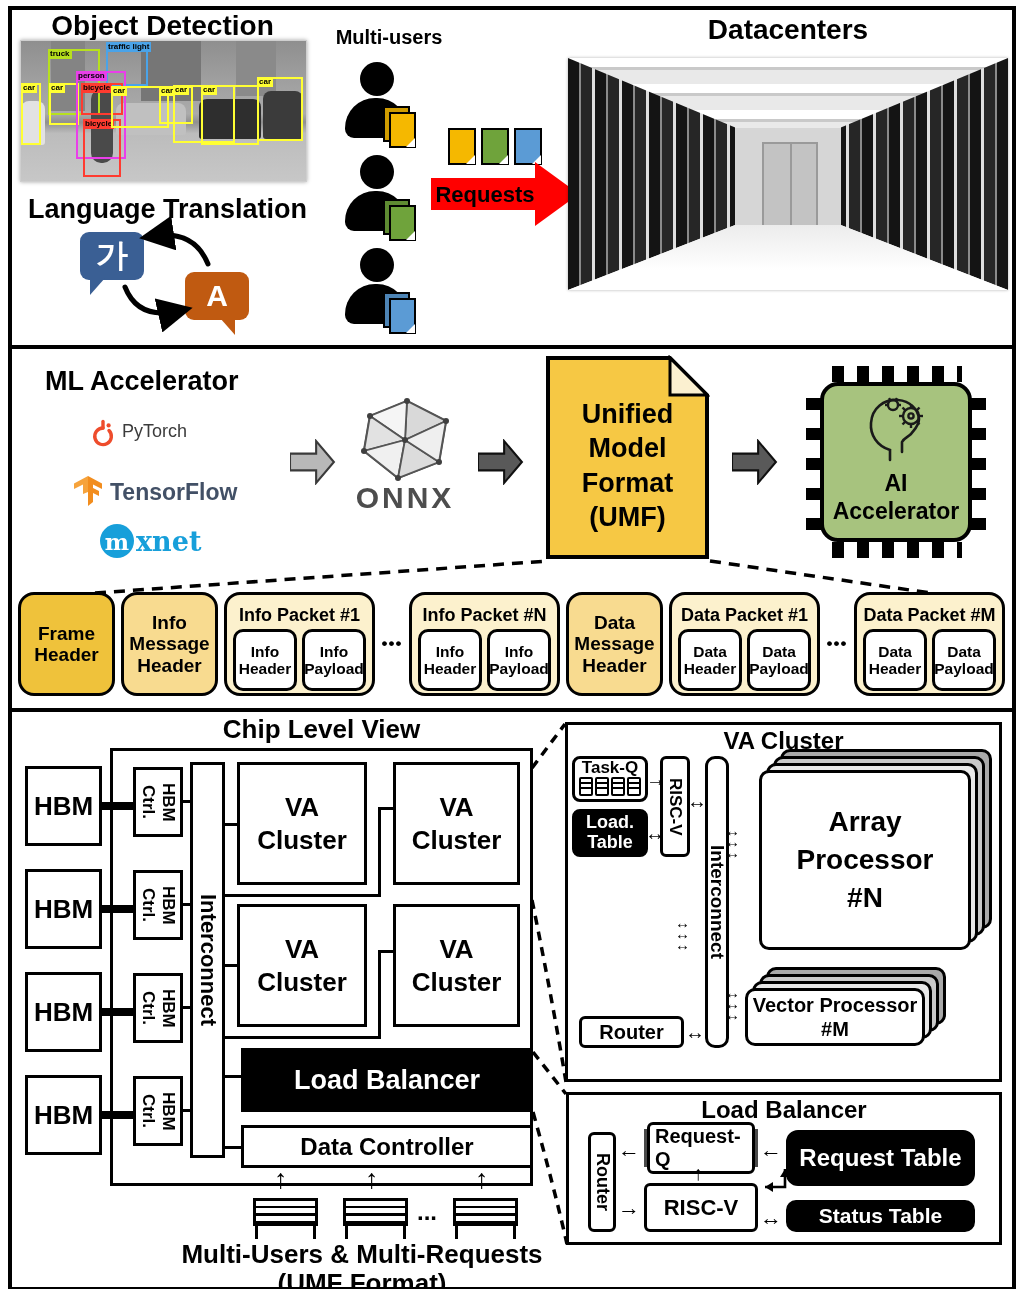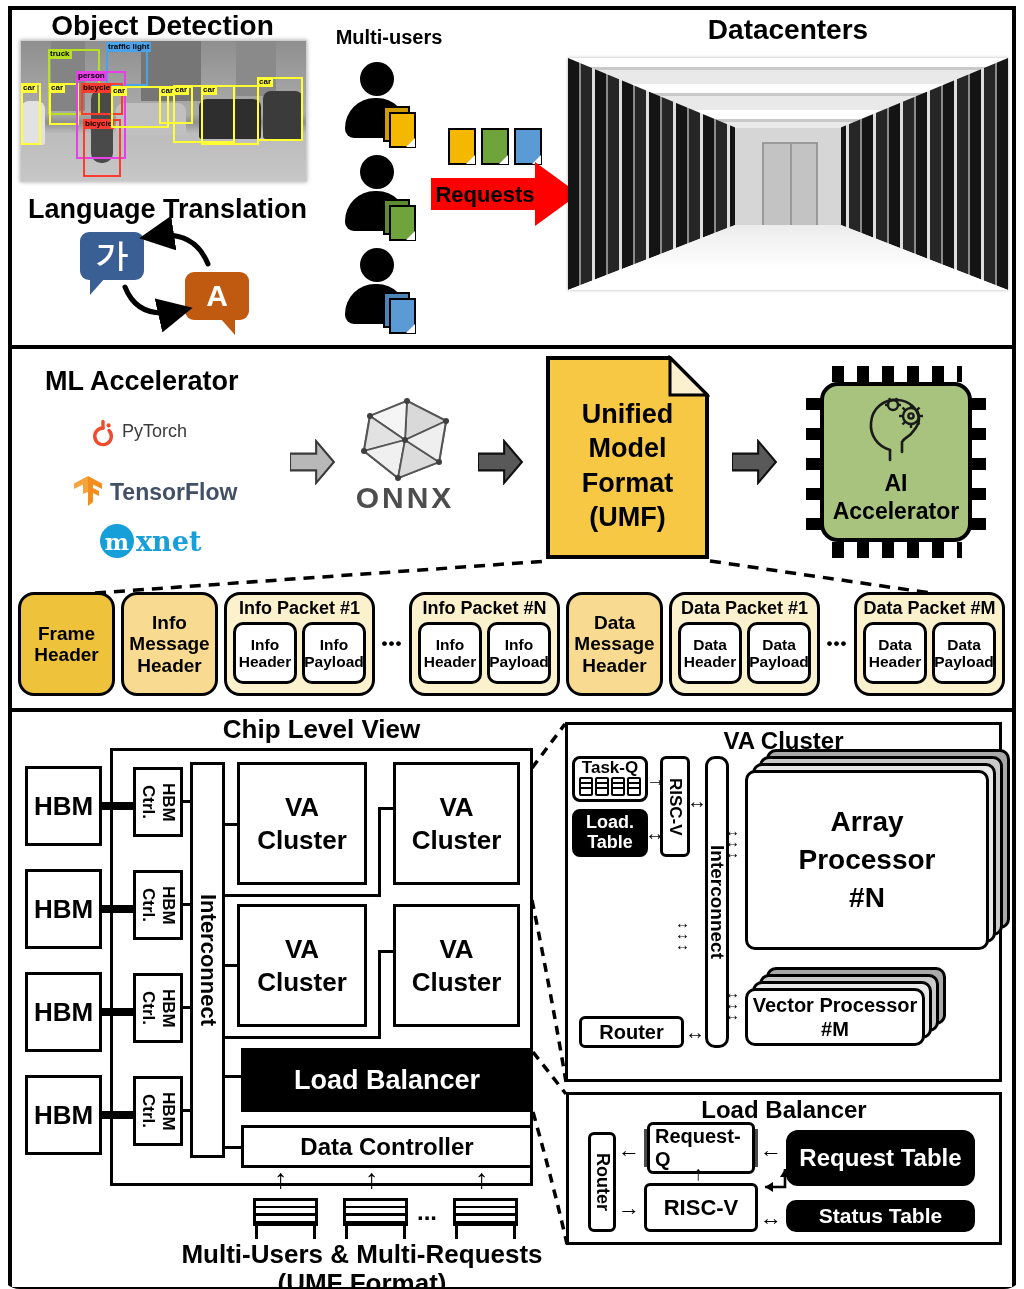--- a/index.html
+++ b/index.html
@@ -1,17 +1,17 @@
 <!DOCTYPE html>
 <html><head>
 <meta charset="utf-8">
 <style>
   html,body{margin:0;padding:0;background:#fff;}
   #fig{position:relative;width:1024px;height:1289px;background:#fff;
-       font-family:"Liberation Sans",sans-serif;color:#000;overflow:hidden;border-radius:20px;}
+       font-family:"Liberation Sans",sans-serif;color:#000;overflow:hidden;}
   .abs{position:absolute;}
   .frame{position:absolute;left:8px;width:1000px;border:4px solid #000;background:#fff;}
   .pre{white-space:pre-line;}
   .ctr{text-align:center;}
   .b{font-weight:700;}
   .vert{writing-mode:vertical-rl;text-orientation:mixed;}
   .title{font-weight:700;font-size:27px;}
   
   .od{overflow:hidden;border:1px solid #cfcfcf;box-shadow:0 0 4px rgba(0,0,0,.35);
       background:linear-gradient(#8f8f8f 0%,#9f9f9f 28%,#ababab 52%,#8f8f8f 58%,#bcbcbc 66%,#c7c7c7 100%);}
@@ -53,21 +53,21 @@
             border:4px solid #000;border-radius:18px;box-sizing:border-box;}
   .pins-h{position:absolute;height:16px;background:repeating-linear-gradient(90deg,#000 0 12px,transparent 12px 25px);}
   .pins-v{position:absolute;width:16px;background:repeating-linear-gradient(0deg,#000 0 12px,transparent 12px 30px);}
   
   .pk-row{position:absolute;display:flex;gap:6px;align-items:stretch;}
   .pk-head{border:3px solid #000;border-radius:16px;display:flex;align-items:center;justify-content:center;
            font-weight:700;font-size:19px;line-height:1.12;text-align:center;white-space:pre-line;box-sizing:border-box;}
   .pk-gold{background:#EFC23B;width:97px;}
   .pk-light{background:#F8DB90;width:97px;}
   .pk-packet{border:3px solid #000;border-radius:16px;background:#FCF1CD;width:151px;box-sizing:border-box;
-             display:flex;flex-direction:column;align-items:center;padding-top:3px;}
+             display:flex;flex-direction:column;align-items:center;padding-top:10px;}
   .pk-title{font-weight:700;font-size:18px;}
   .pk-kids{display:flex;gap:5px;margin-top:3px;}
   .pk-kid{width:64px;height:62px;background:#fff;border:3px solid #000;border-radius:10px;display:flex;
           align-items:center;justify-content:center;font-weight:700;font-size:15.5px;line-height:1.12;
           text-align:center;white-space:pre-line;box-sizing:border-box;}
   .pk-dots{width:22px;display:flex;align-items:center;justify-content:center;font-weight:700;font-size:17px;letter-spacing:1px;}
   
   .box{position:absolute;border:3px solid #000;background:#fff;box-sizing:border-box;
        display:flex;align-items:center;justify-content:center;font-weight:700;text-align:center;}
   .blackbox{background:#000;color:#fff;}
@@ -470,21 +470,21 @@
         </div>
       </div>
 
       <div class="box blackbox pre" style="left:4px;top:84px;width:76px;height:48px;font-size:18px;line-height:1.1;border-radius:8px;">Load.
 Table</div>
 
       <div class="box vert" style="left:92px;top:31px;width:30px;height:101px;font-size:17px;border-radius:6px;">RISC-V</div>
 
       <div class="box vert" style="left:137px;top:31px;width:24px;height:292px;font-size:19px;border-radius:10px;">Interconnect</div>
 
-      <div class="stack" style="left:177px;top:45px;width:244px;height:180px;">
+      <div class="stack" style="left:191px;top:45px;width:212px;height:180px;">
         <div class="lyr l1"></div>
         <div class="lyr l2"></div>
         <div class="lyr l3"></div>
         <div class="lyr front" style="font-size:28px;line-height:1.35;">Array
 Processor
 #N</div>
       </div>
 
 
       <div class="box" style="left:11px;top:291px;width:105px;height:32px;font-size:20px;border-radius:6px;">Router</div>

